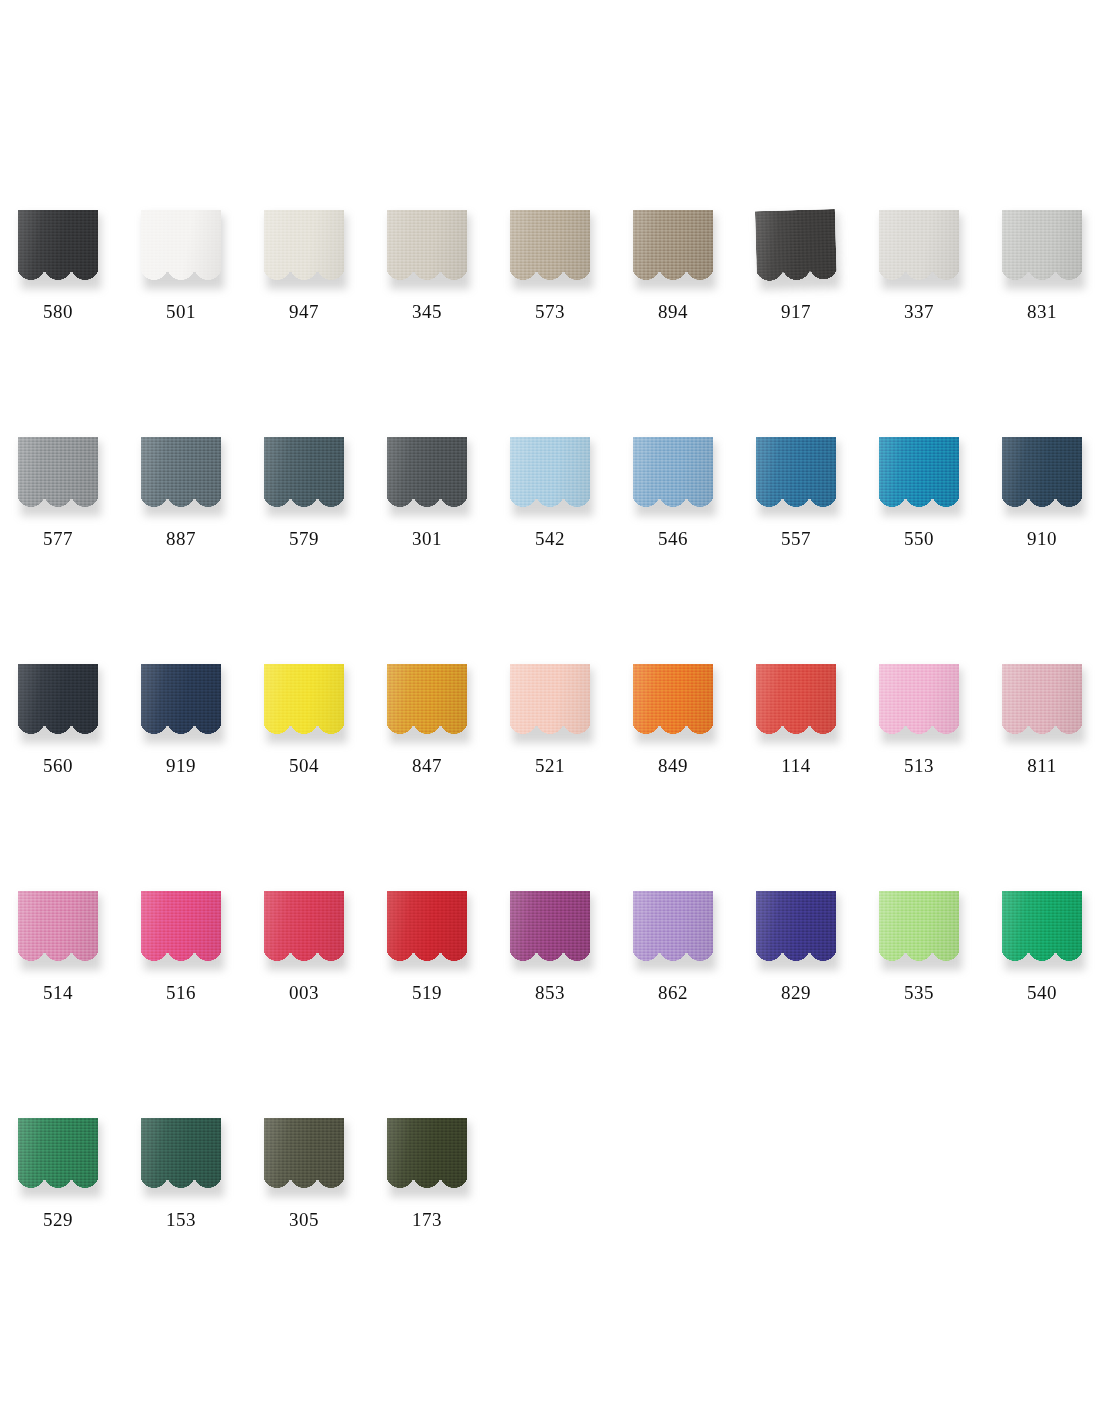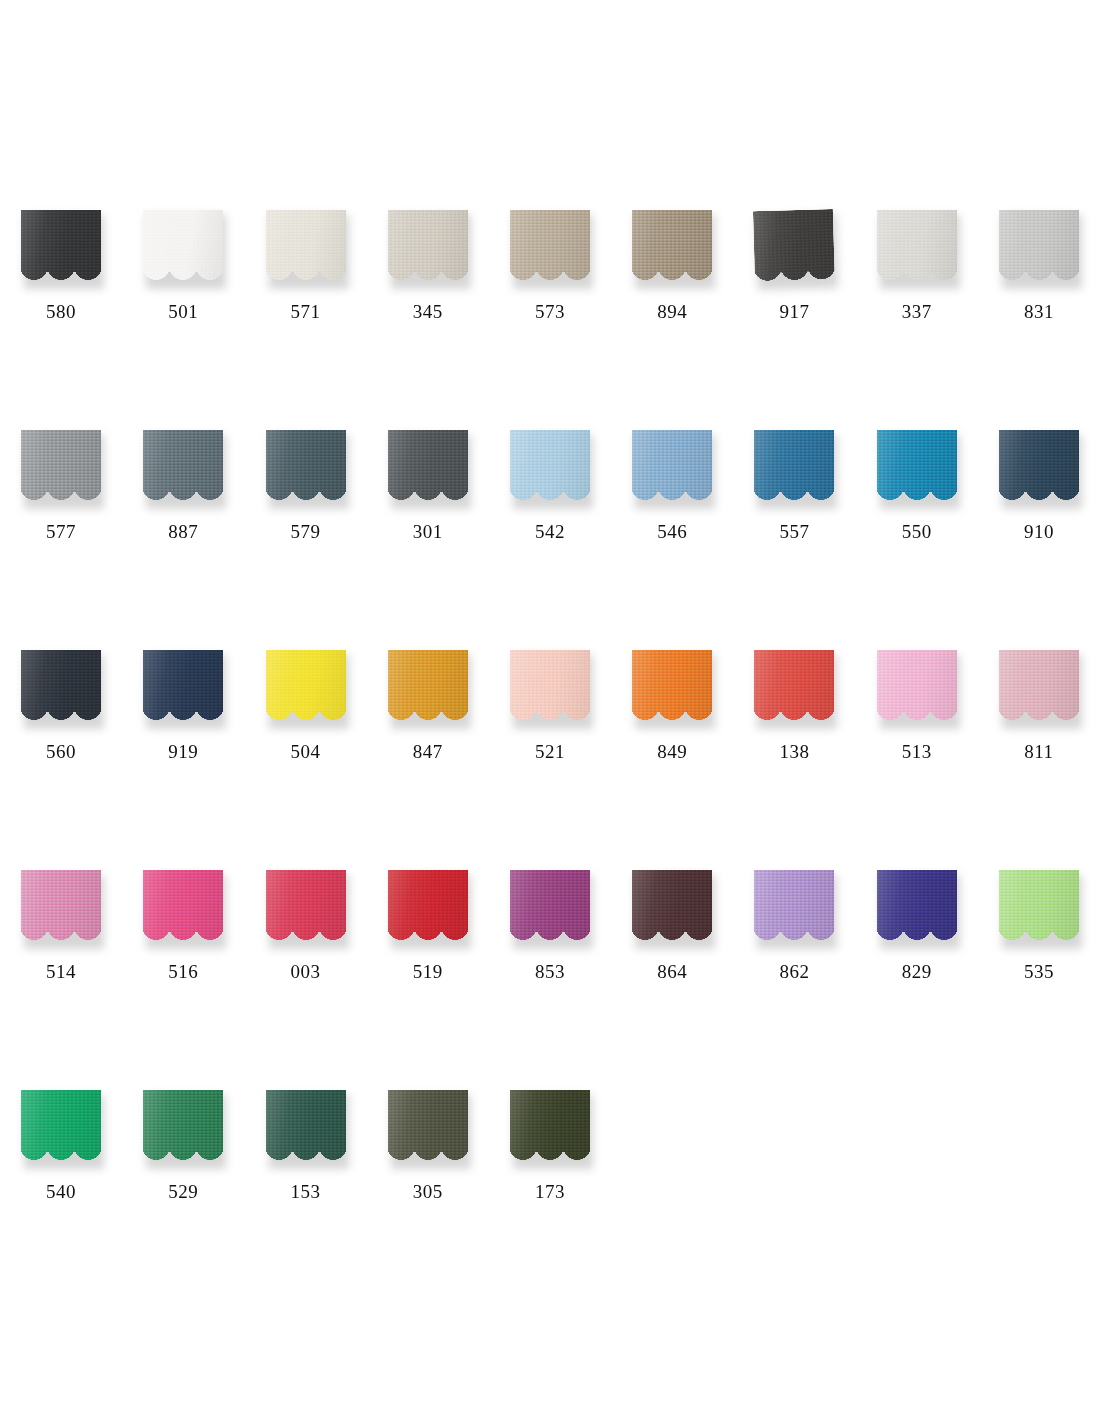--- a/index.html
+++ b/index.html
@@ -25,20 +25,21 @@
   .swatch-grid {
     position: absolute;
     left: 0;
     top: 196px;
     width: 1100px;
     display: grid;
     grid-template-columns: repeat(9, 1fr);
     grid-auto-rows: 220px;
     row-gap: 0;
     column-gap: 0;
+    gap: 7px;
   }
 
   .swatch-cell {
     position: relative;
     display: flex;
     flex-direction: column;
     align-items: center;
   }
 
   .swatch-figure {
@@ -177,21 +178,21 @@
       </div>
       <div class="swatch-cell">
         <div class="swatch-figure">
           <div class="swatch-shadow"></div>
           <div class="swatch-clip">
             <div class="swatch-fill" style="background-color: rgb(228, 225, 215);"></div>
             <div class="swatch-weave"></div>
             <div class="swatch-sheen"></div>
           </div>
         </div>
-        <div class="swatch-label">571</div>
+        <div class="swatch-label">947</div>
       </div>
       <div class="swatch-cell">
         <div class="swatch-figure">
           <div class="swatch-shadow"></div>
           <div class="swatch-clip">
             <div class="swatch-fill" style="background-color: rgb(207, 201, 189);"></div>
             <div class="swatch-weave"></div>
             <div class="swatch-sheen"></div>
           </div>
         </div>
@@ -419,21 +420,21 @@
       </div>
       <div class="swatch-cell">
         <div class="swatch-figure">
           <div class="swatch-shadow"></div>
           <div class="swatch-clip">
             <div class="swatch-fill" style="background-color: rgb(217, 74, 66);"></div>
             <div class="swatch-weave"></div>
             <div class="swatch-sheen"></div>
           </div>
         </div>
-        <div class="swatch-label">138</div>
+        <div class="swatch-label">114</div>
       </div>
       <div class="swatch-cell">
         <div class="swatch-figure">
           <div class="swatch-shadow"></div>
           <div class="swatch-clip">
             <div class="swatch-fill" style="background-color: rgb(239, 177, 208);"></div>
             <div class="swatch-weave"></div>
             <div class="swatch-sheen"></div>
           </div>
         </div>
@@ -497,31 +498,20 @@
       <div class="swatch-cell">
         <div class="swatch-figure">
           <div class="swatch-shadow"></div>
           <div class="swatch-clip">
             <div class="swatch-fill" style="background-color: rgb(145, 64, 122);"></div>
             <div class="swatch-weave"></div>
             <div class="swatch-sheen"></div>
           </div>
         </div>
         <div class="swatch-label">853</div>
-      </div>
-      <div class="swatch-cell">
-        <div class="swatch-figure">
-          <div class="swatch-shadow"></div>
-          <div class="swatch-clip">
-            <div class="swatch-fill" style="background-color: rgb(75, 49, 52);"></div>
-            <div class="swatch-weave"></div>
-            <div class="swatch-sheen"></div>
-          </div>
-        </div>
-        <div class="swatch-label">864</div>
       </div>
       <div class="swatch-cell">
         <div class="swatch-figure">
           <div class="swatch-shadow"></div>
           <div class="swatch-clip">
             <div class="swatch-fill" style="background-color: rgb(169, 140, 202);"></div>
             <div class="swatch-weave"></div>
             <div class="swatch-sheen"></div>
           </div>
         </div>

